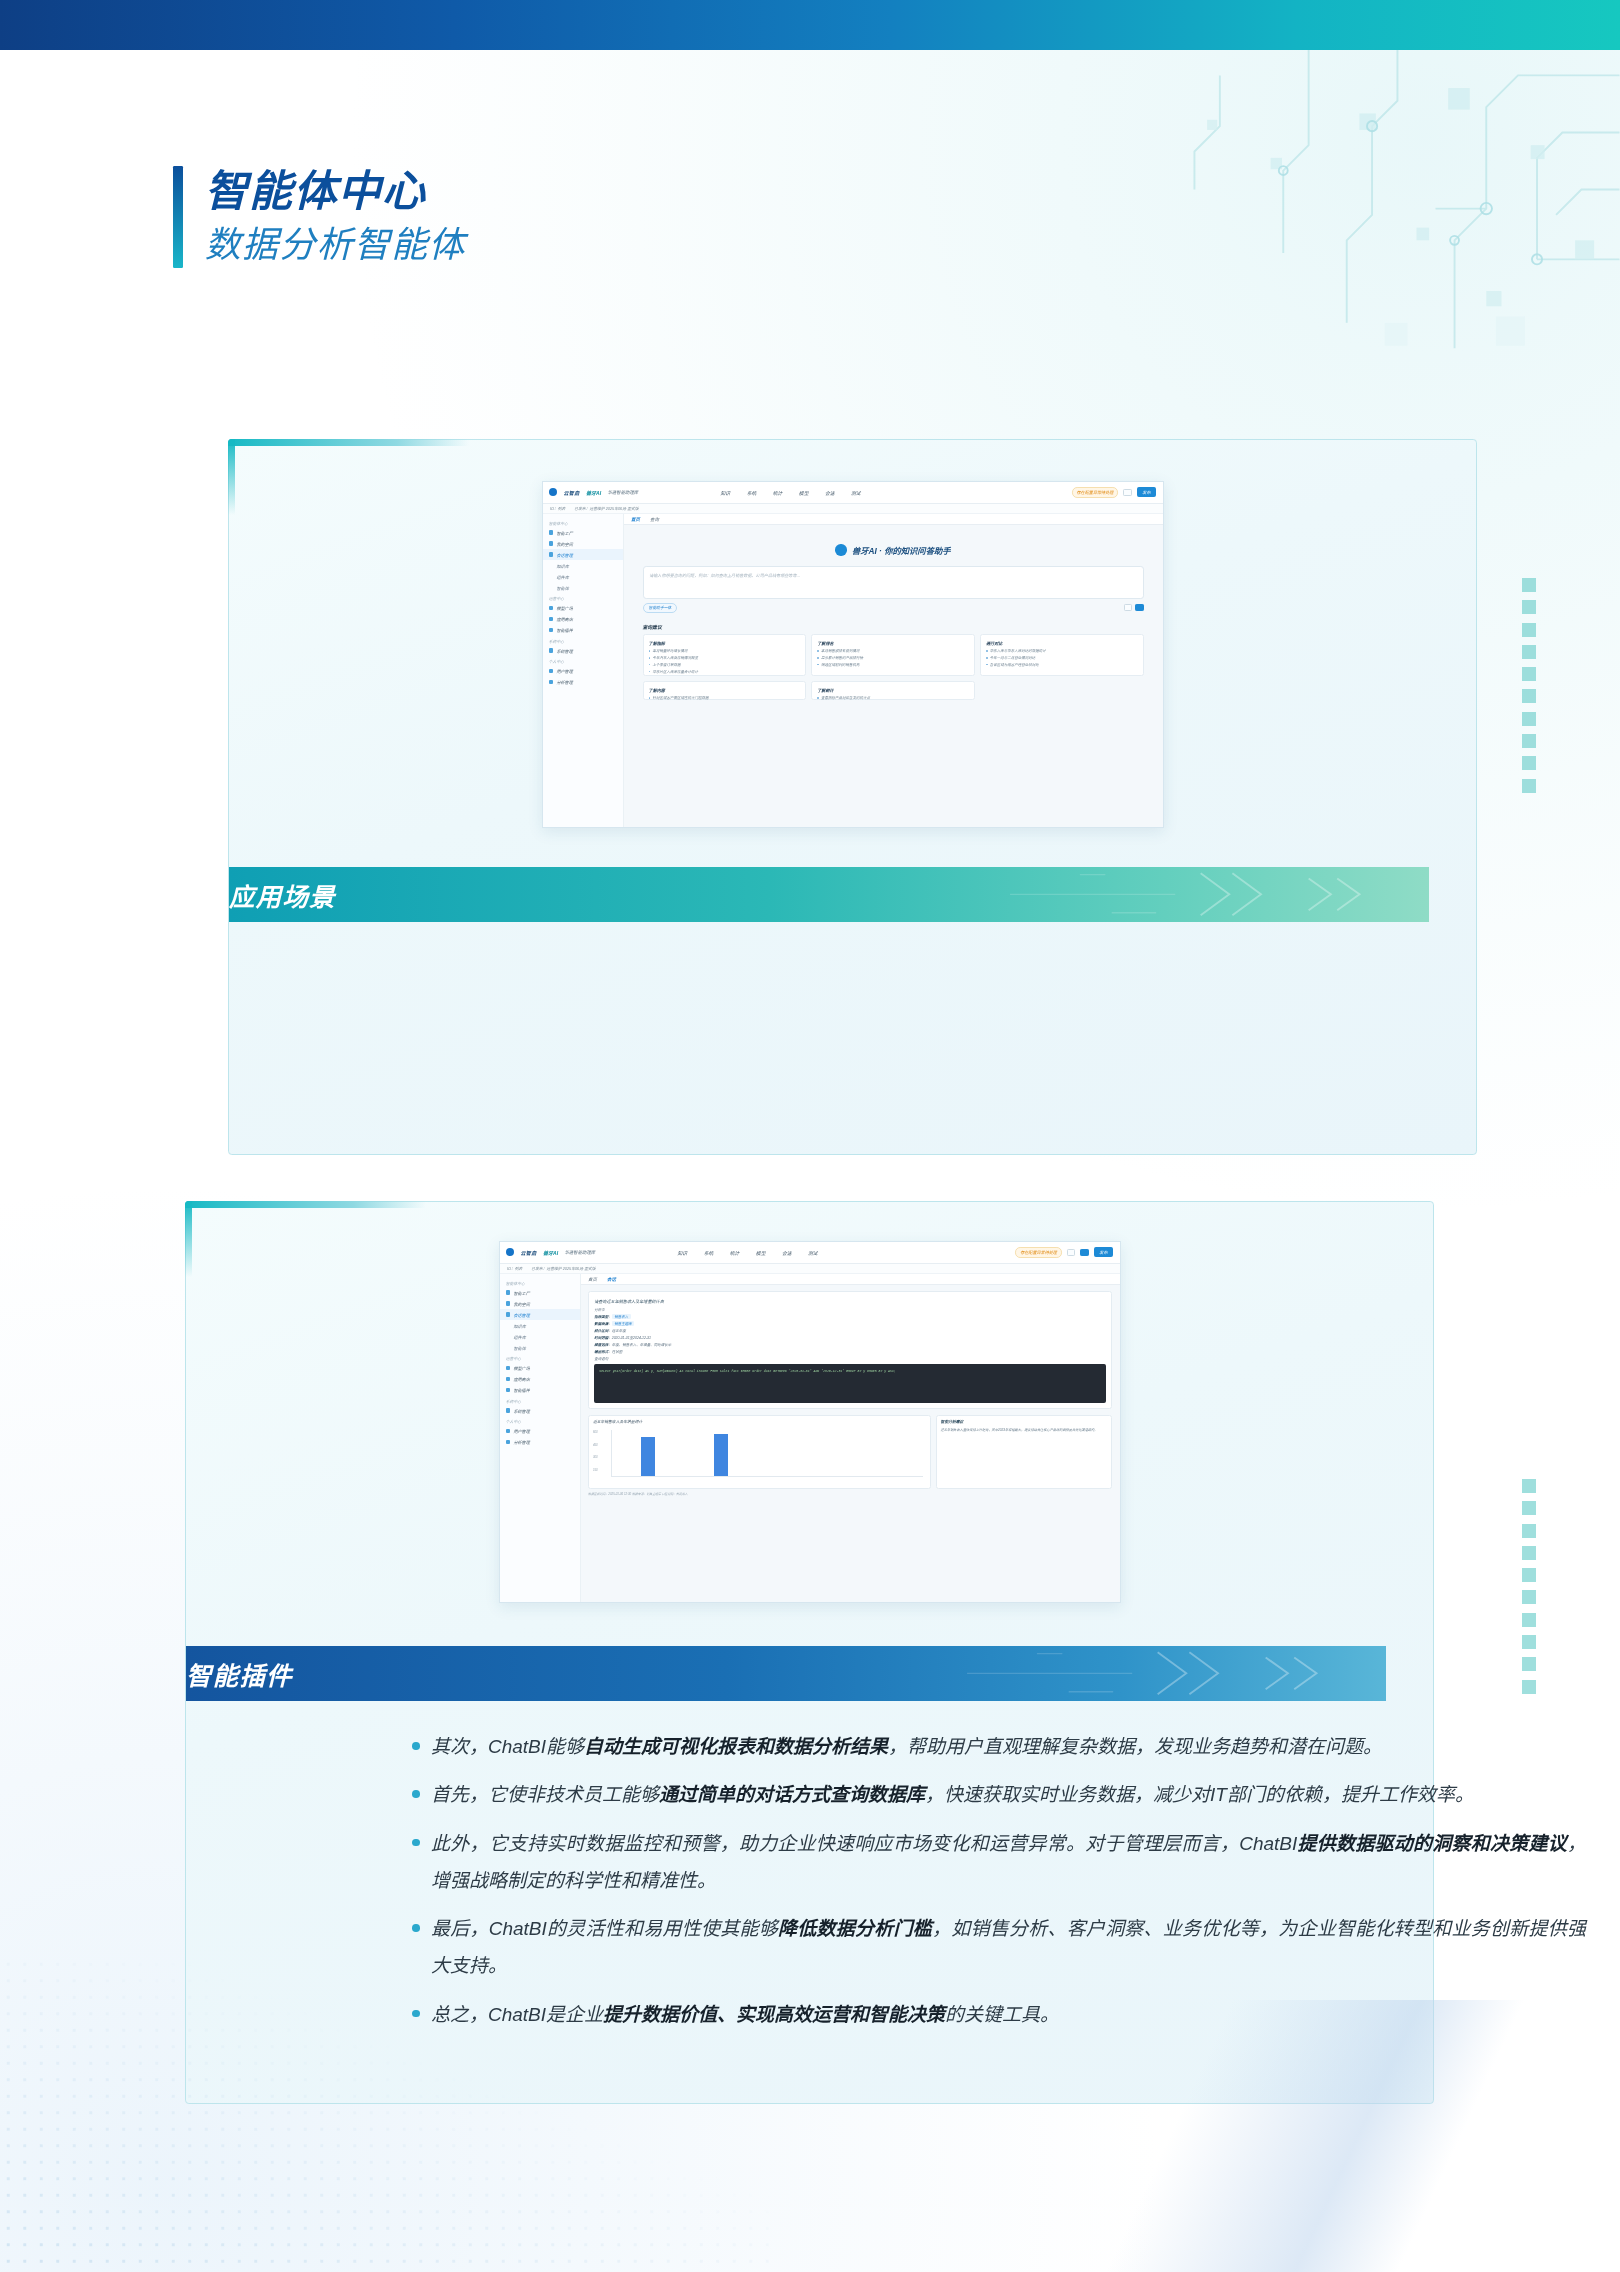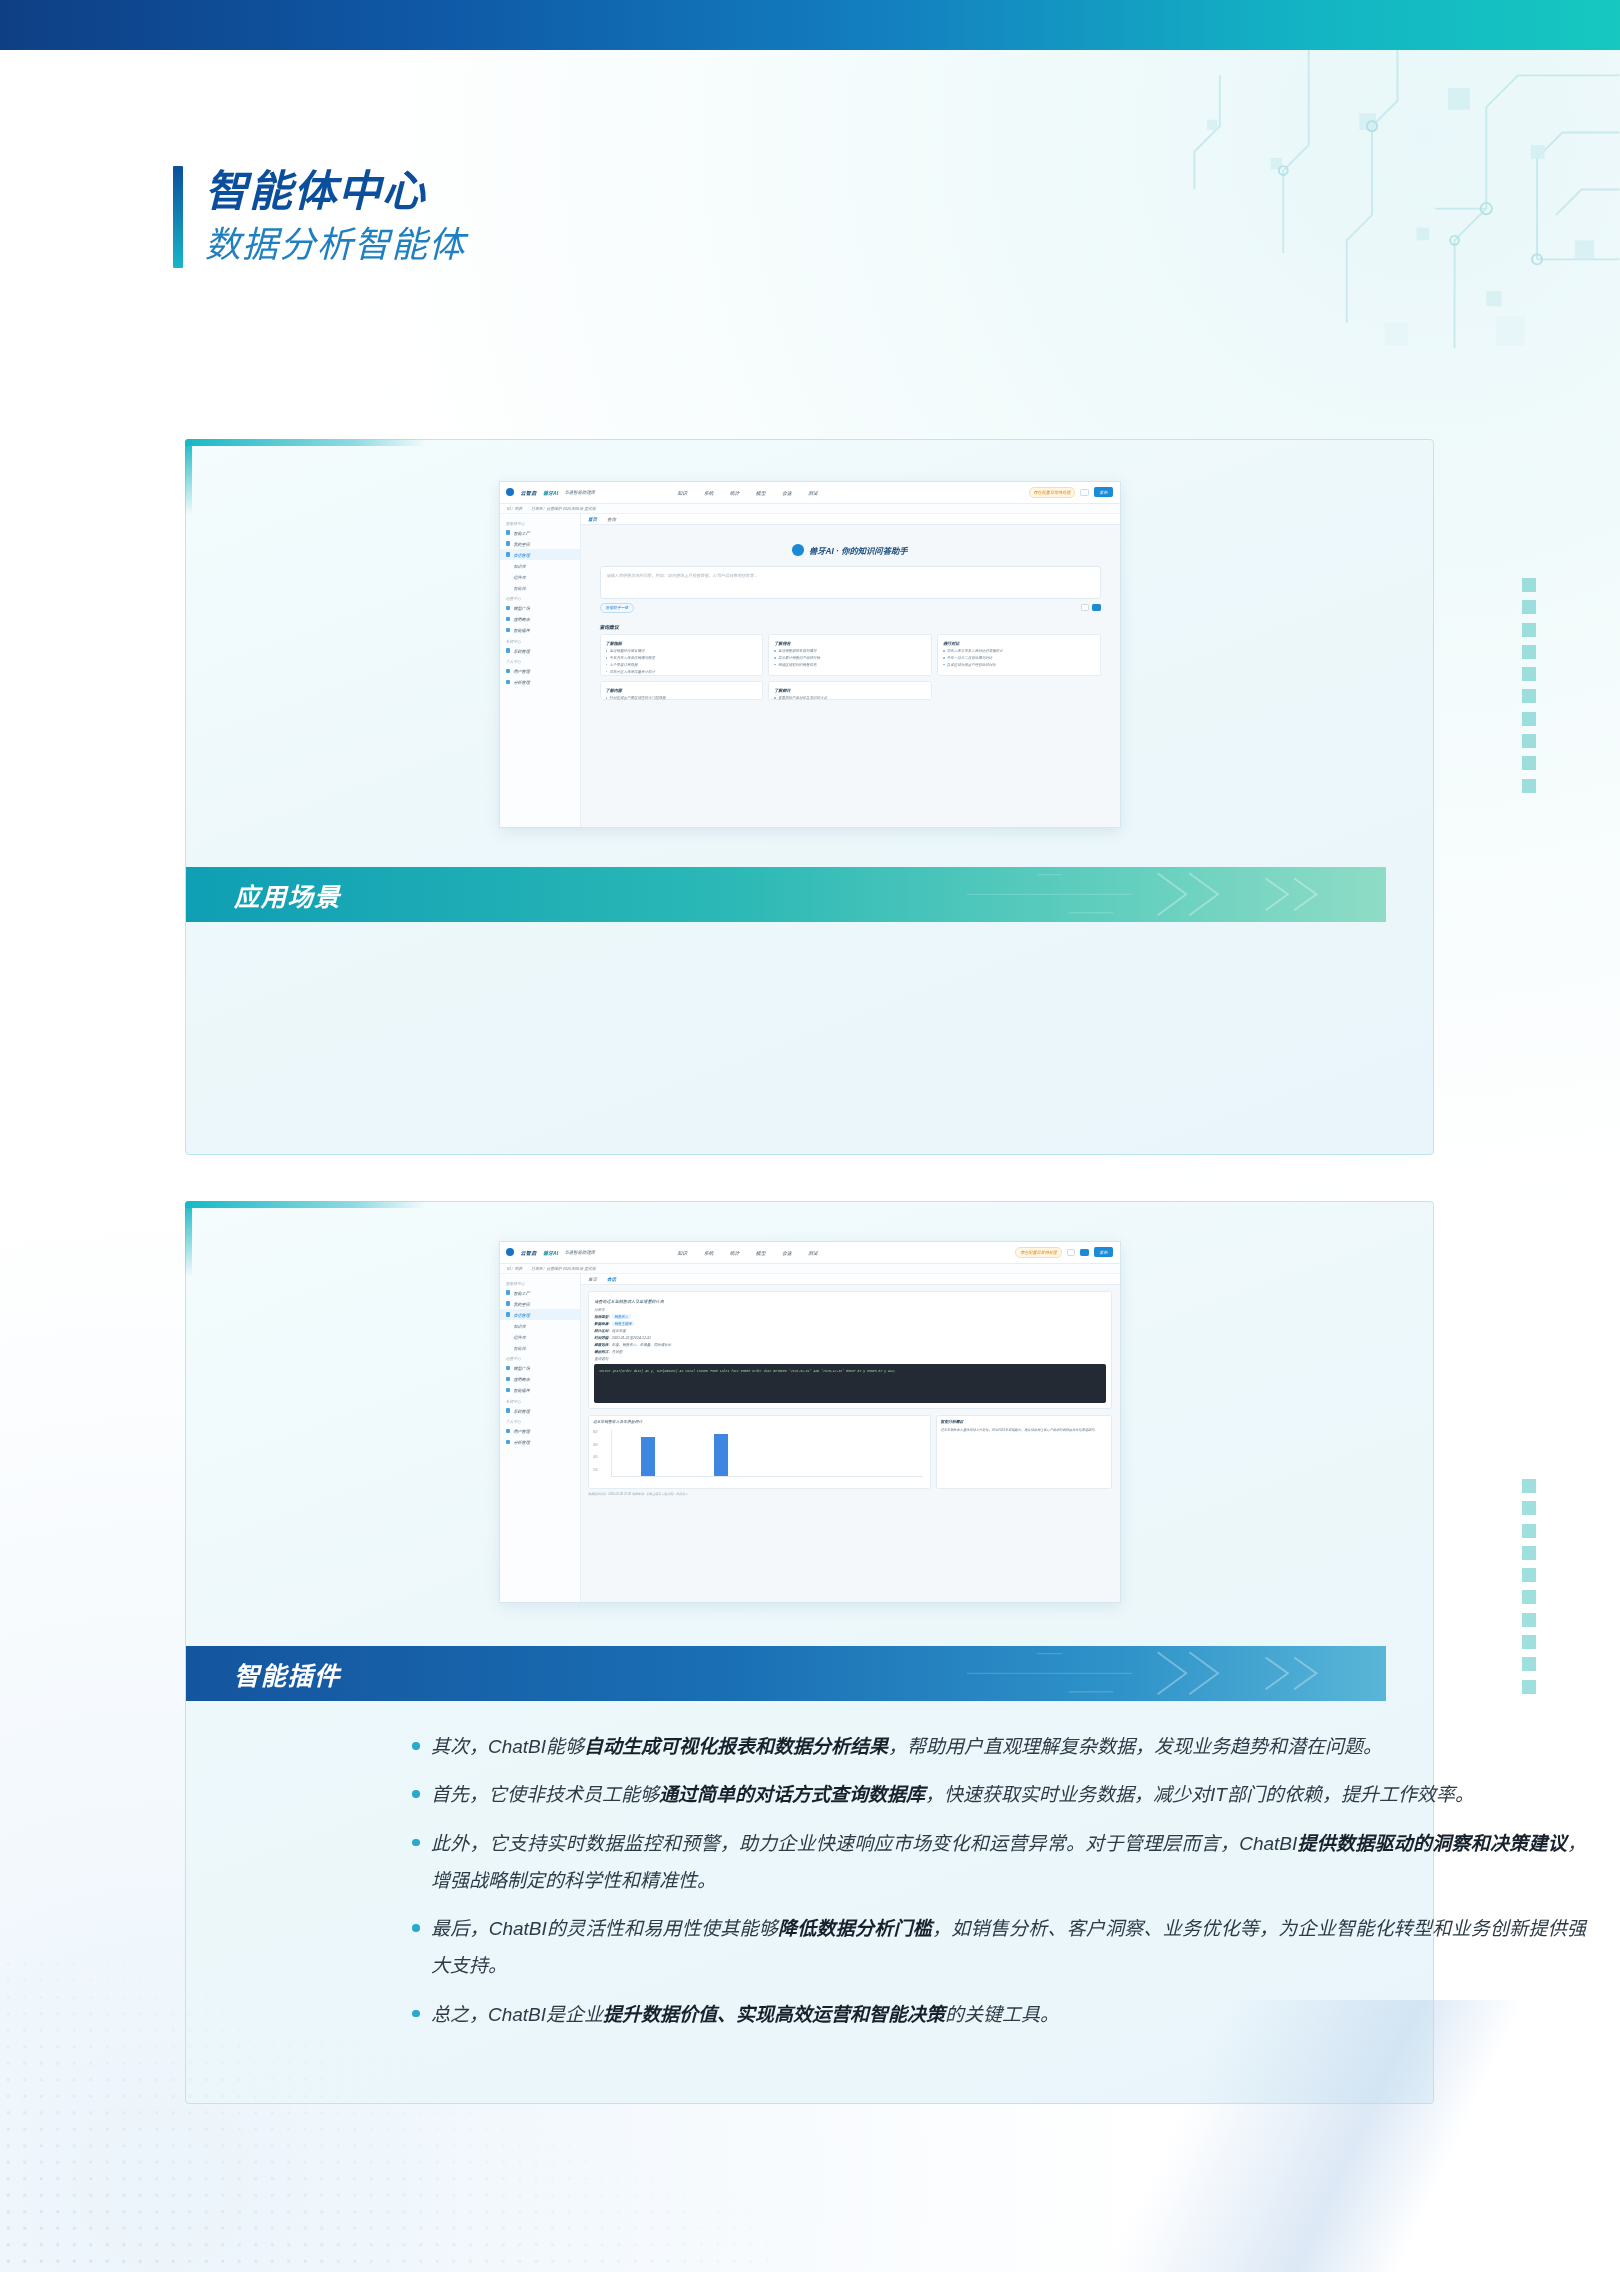--- a/index.html
+++ b/index.html
@@ -81,21 +81,21 @@
 
   
   .card {
     position: absolute;
     left: 185px;
     width: 1249px;
     background: linear-gradient(160deg, #f4fcfd 0%, #edf8fb 40%, #e9f5fa 100%);
     border: 1.3px solid #bde5ec;
     border-radius: 3.8px;
   }
-  .card-1 { top: 439px; height: 716px; }
+  .card-1 { top: 439px; height: 716px; margin-left: 43px; }
   .card-2 { top: 1201px; height: 903px; }
 
   
   .card-corner {
     position: absolute;
     top: -1.3px; left: -1.3px;
     width: 241px; height: 7.6px;
     background: linear-gradient(90deg, #16b9c4 0%, #8fd9e2 70%, rgba(143,217,226,0) 100%);
     border-top-left-radius: 3.8px;
   }
@@ -241,21 +241,20 @@
     display: flex;
     align-items: center;
     overflow: hidden;
   }
   .sec-banner .label {
     position: relative;
     z-index: 2;
     font-size: 25.4px;
     font-weight: bold;
     color: #ffffff;
-    padding-left: 48px;
     letter-spacing: 1.3px;
   }
   .banner-teal { background: linear-gradient(90deg, #0f9fb4 0%, #2bb8b6 45%, #63cfbe 78%, #8fdcc6 100%); }
   .banner-blue { background: linear-gradient(90deg, #14559f 0%, #1a6fb4 45%, #2f93c9 78%, #59b6d8 100%); }
   .chevrons {
     position: absolute; right: 25.4px; top: 0; bottom: 0; width: 394px; z-index: 1; opacity: .45;
   }
 
   
   .para {

